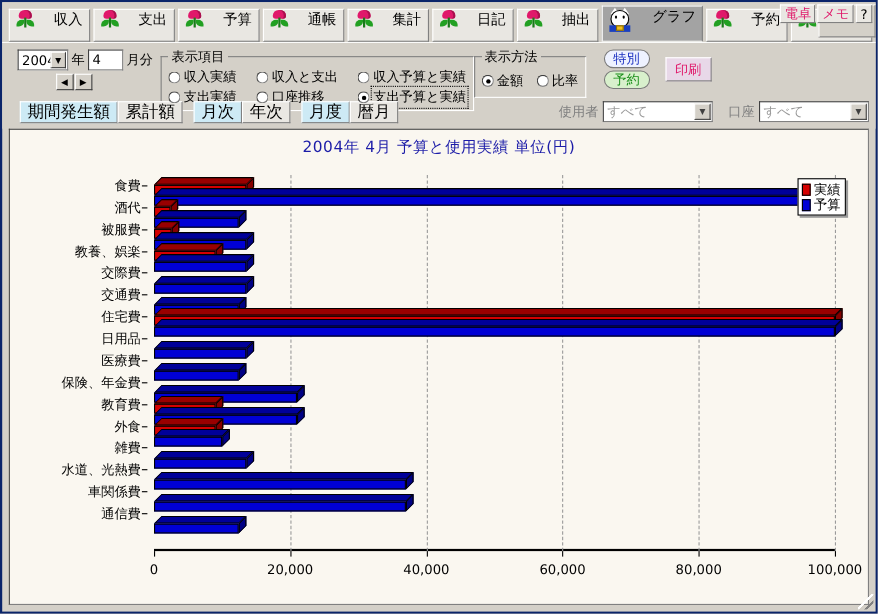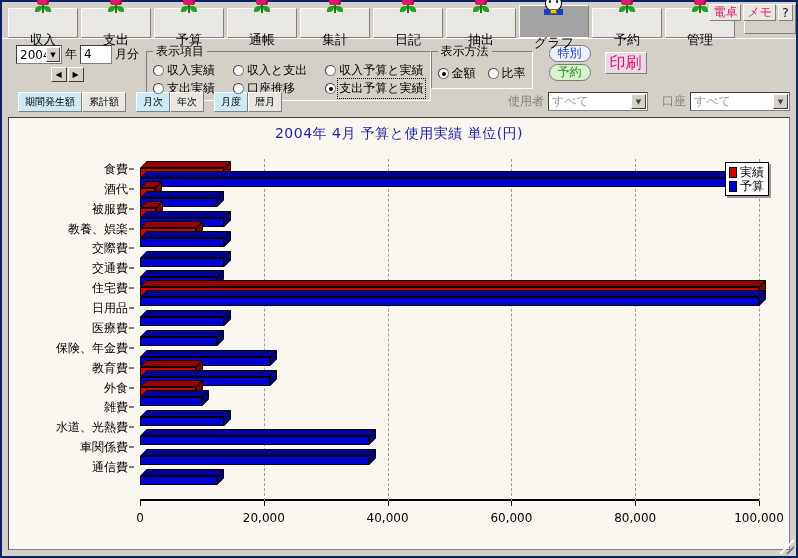--- a/index.html
+++ b/index.html
@@ -65,26 +65,25 @@
     display:flex; align-items:flex-end;
     padding: 3px 0 0 6px;
     position: relative;
   }
   .tab {
     height: 30px; min-width: 70px;
     margin-right: 3px;
     background:#e9e7e2;
     border:1px solid #fff;
     border-right-color:#808080; border-bottom-color:#808080;
-    display:flex; align-items:center; justify-content:center;
+    display:flex; justify-content:center;
     gap:18px;
     font-size: 13px; color:#000;
     padding: 0 8px;
     white-space: nowrap;
-    flex-direction: column;
   }
   .tab.active {
     background:#a3a3a3;
     height: 33px;
     border-bottom-color:#fbfaf7;
     position: relative; z-index: 3;
   }
   .tulip { width:16px; height:16px; position:relative; flex:none; }
   .tulip .head {
     position:absolute; left:2px; top:0px; width:12px; height:8px;
@@ -166,29 +165,29 @@
     border:1px solid #7a7a7a;
     font-size:12px; display:flex; align-items:center; justify-content:center;
   }
   .roundbtn.tokubetsu { background:#eef2ff; color:#1a2fc0; }
   .roundbtn.yoyaku { background:#d8f0cc; color:#1a8f1a; }
   .printbtn {
     margin-left:14px; margin-top:9px;
     width:42px; height:22px;
     background:#e8d8e8; border:1px solid #fff;
     border-right-color:#808080; border-bottom-color:#808080;
-    font-size:16px; color:#e0186a;
+    font-size:12px; color:#e0186a;
     display:flex; align-items:center; justify-content:center;
   }
   .ctlrow2 {
     display:flex; align-items:center; gap:0px;
     padding: 2px 0 5px 10px; height:28px;
   }
   .segbtn {
-    height:20px; padding:0 6px; font-size:10px;
+    height:20px; padding:0 6px; font-size:15px;
     background:#e9e7e2; border:1px solid #fff;
     border-right-color:#808080; border-bottom-color:#808080;
     display:flex; align-items:center; color:#000;
   }
   .segbtn.on { background:#cdeaf5; }
   .seggap { width:10px; }
   .userlabel { font-size:12px; color:#808080; margin-left:auto; margin-right:4px; }
   .ddl {
     width:100px; height:19px; background:#fff;
     border:1px solid #808080; border-top-color:#404040; border-left-color:#404040;

